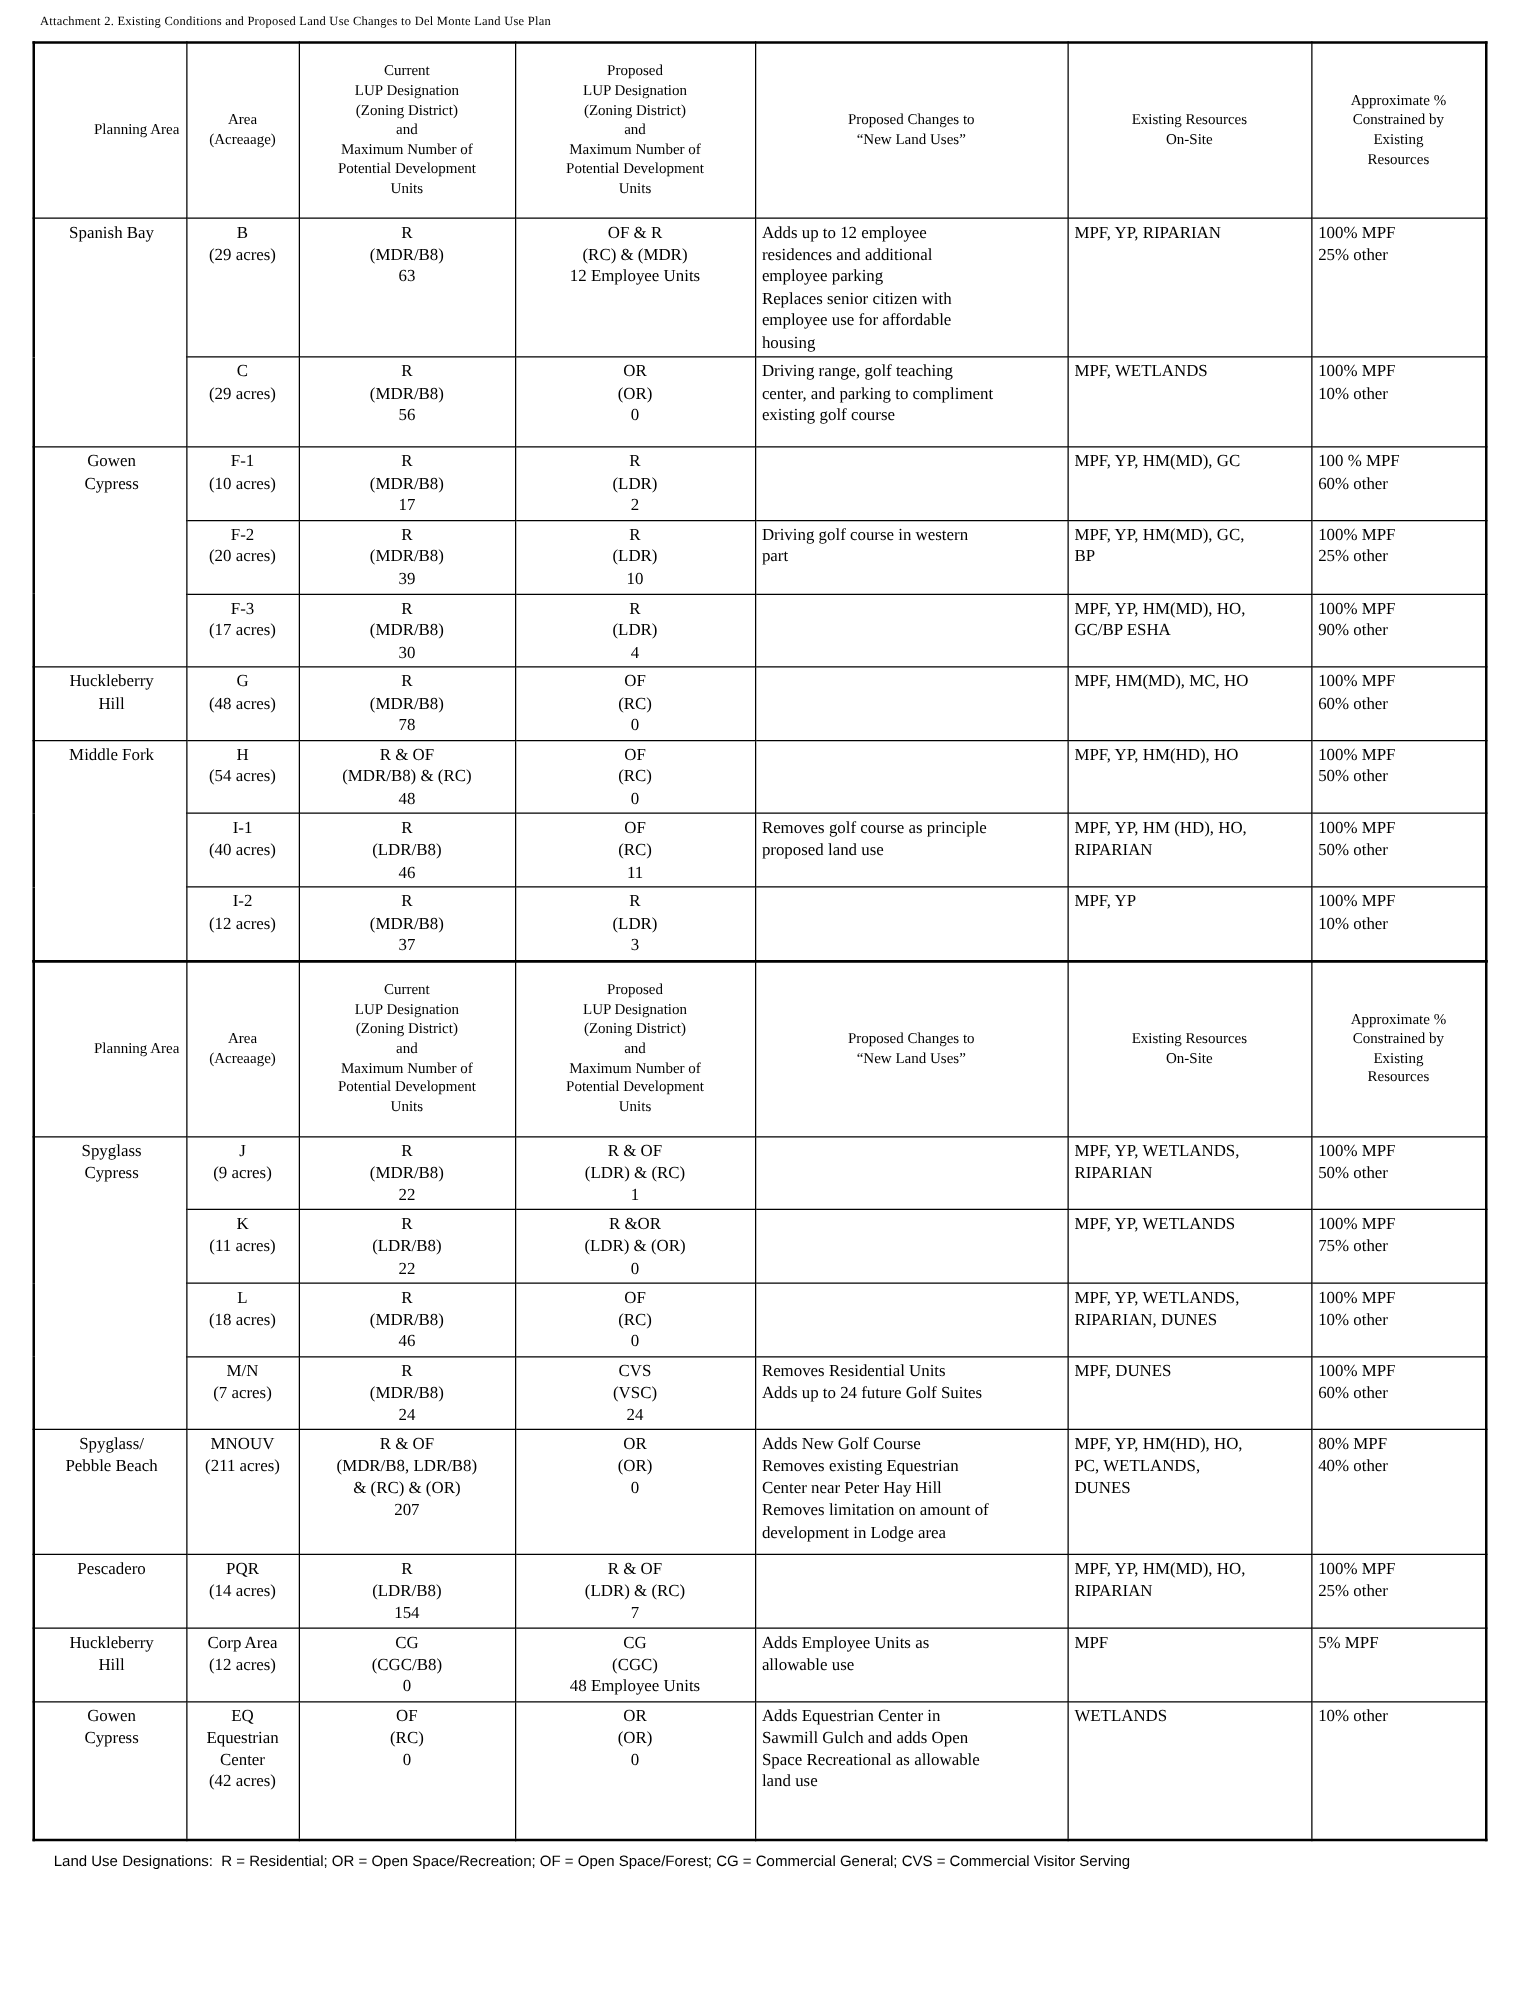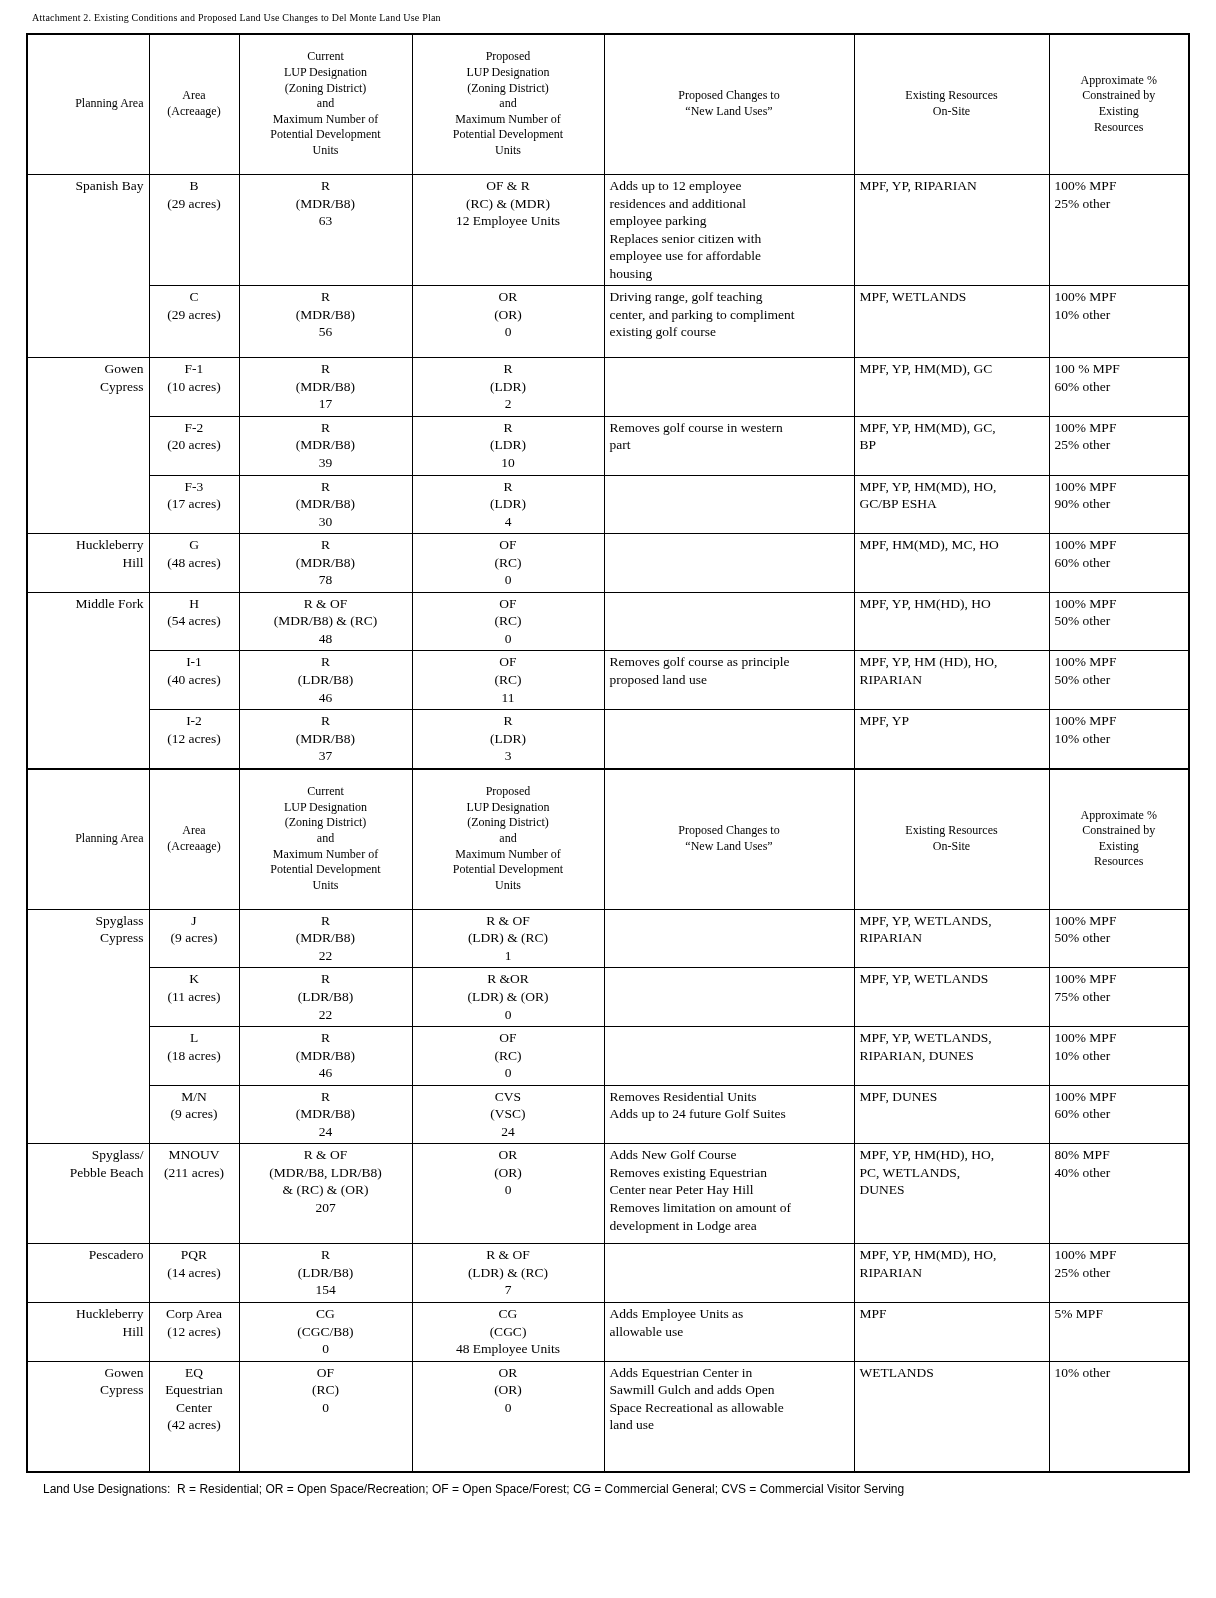--- a/index.html
+++ b/index.html
@@ -5,21 +5,21 @@
   html, body { margin: 0; padding: 0; background: #ffffff; color: #000; }
   body { width: 1216px; font-family: "Liberation Serif", serif; }
   .page { padding: 8px 26px 20px 26px; }
   .title { font-size: 10px; letter-spacing: .2px; margin: 4px 0 10px 6px; white-space: pre-line; }
   table.lut { border-collapse: collapse; table-layout: fixed; width: 1162px; border: 2px solid #000; font-size: 13.5px; line-height: 1.3; }
   table.lut + table.lut { margin-top: -2px; }
   .lut th, .lut td { border: 1px solid #000; padding: 2px 5px 3px 5px; white-space: pre-line; overflow: hidden; }
   .lut th { font-weight: normal; text-align: center; vertical-align: middle; height: 134px; font-size: 12px; }
   .lut th.left { text-align: right; padding-left: 7px; }
   .lut td { vertical-align: top; height: 50px; }
-  .lut td.pa  { text-align: right;  padding-left: 7px; }
+  .lut td.pa  { text-align: center;  padding-left: 7px; }
   .lut td.ctr { text-align: center; }
   .lut td.lft { text-align: left; }
   table[data-section="0"] tbody tr:nth-child(2) td { height: 66px; }
   table[data-section="1"] tbody tr:nth-child(5) td { height: 94px; }
   table[data-section="1"] tbody tr:last-child td { height: 104px; }
   .legend { margin: 8px 0 0 17px; font-family: "Liberation Sans", sans-serif; font-size: 12px; line-height: 1.45; width: 1170px; }
   .legend div { white-space: pre-wrap; }
 </style>
 </head>
 <body>
@@ -121,21 +121,21 @@
         </tr>
         <tr>
           <td class="ctr">F-2
 (20 acres)</td>
           <td class="ctr">R
 (MDR/B8)
 39</td>
           <td class="ctr">R
 (LDR)
 10</td>
-          <td class="lft">Removes golf course in western
+          <td class="lft">Driving golf course in western
 part</td>
           <td class="lft">MPF, YP, HM(MD), GC,
 BP</td>
           <td class="lft">100% MPF
 25% other</td>
         </tr>
         <tr>
           <td class="ctr">F-3
 (17 acres)</td>
           <td class="ctr">R
@@ -294,21 +294,21 @@
 (RC)
 0</td>
           <td class="lft"></td>
           <td class="lft">MPF, YP, WETLANDS,
 RIPARIAN,  DUNES</td>
           <td class="lft">100% MPF
 10% other</td>
         </tr>
         <tr>
           <td class="ctr">M/N
-(9 acres)</td>
+(7 acres)</td>
           <td class="ctr">R
 (MDR/B8)
 24</td>
           <td class="ctr">CVS
 (VSC)
 24</td>
           <td class="lft">Removes Residential Units
 Adds up to 24 future Golf Suites</td>
           <td class="lft">MPF, DUNES</td>
           <td class="lft">100% MPF

